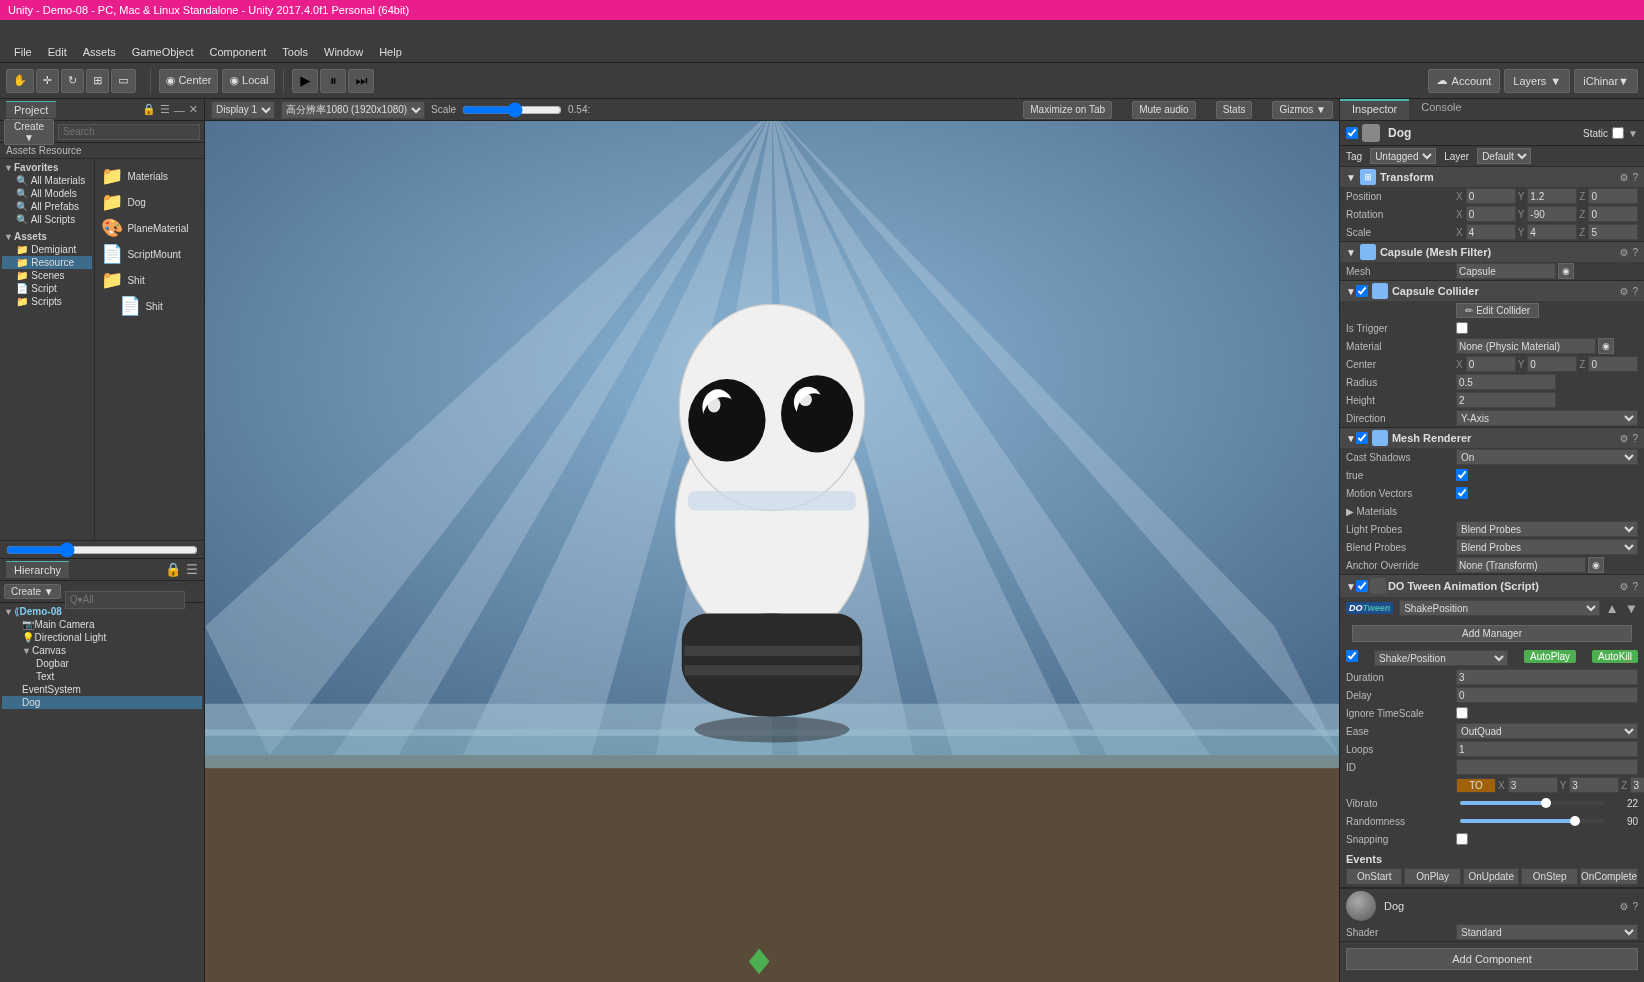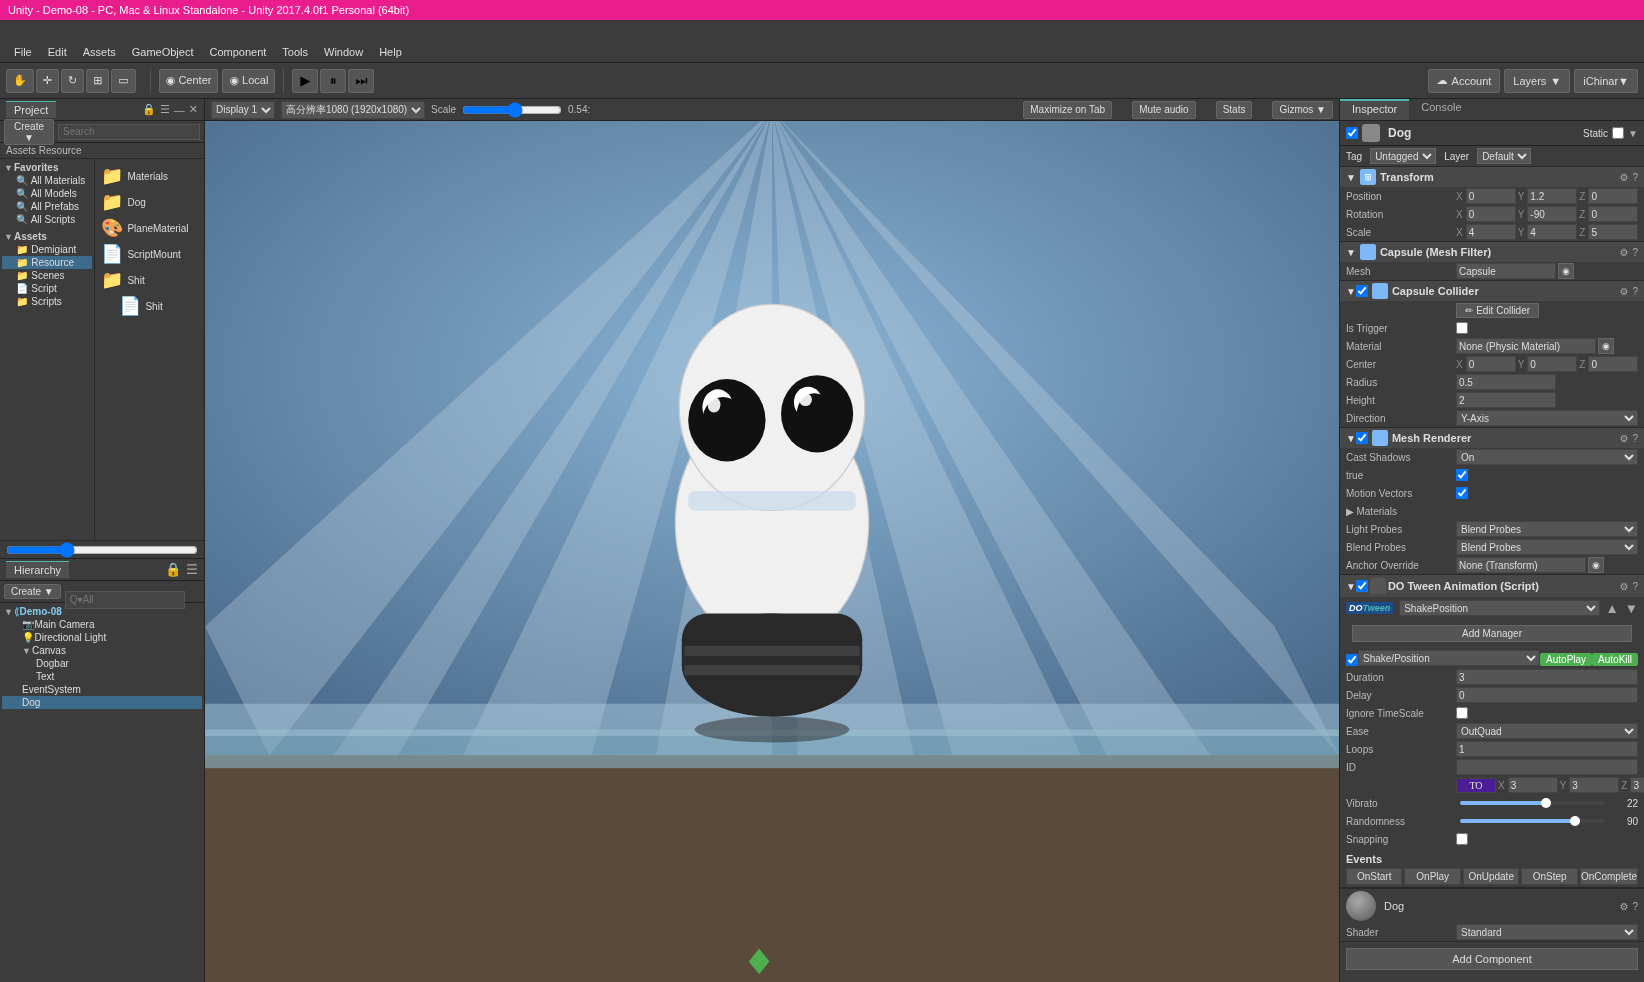--- a/index.html
+++ b/index.html
@@ -116,21 +116,21 @@
 
     
     ::-webkit-scrollbar { width: 6px; }
     ::-webkit-scrollbar-track { background: #2a2a2a; }
     ::-webkit-scrollbar-thumb { background: #555; border-radius: 3px; }
     .game-scene { width: 100%; height: 100%; background: linear-gradient(to bottom, #5a7a9a 0%, #8ab4d4 30%, #c8d8e8 50%, #7a6a5a 70%, #4a3a2a 100%); position: relative; overflow: hidden; }
 
     
     .scene-rays { position: absolute; top: 0; left: 0; width: 100%; height: 100%; }
 
-    .to-badge { background: #4c1d95; border: 1px solid #444; color: #ddd; font-size: 10px; padding: 1px 6px; width: 40px; text-align: center; font-family: Liberation Serif, serif; }
+    .to-badge { background: #a16207; border: 1px solid #444; color: #ddd; font-size: 10px; padding: 1px 6px; width: 40px; text-align: center; }
 
     
     input[type="checkbox"] { width: 12px; height: 12px; }
 
     .game-view-toolbar { display: flex; align-items: center; padding: 2px 6px; background: #3c3c3c; border-bottom: 1px solid #222; gap: 6px; height: 22px; }
     .gv-select { background: #555; border: 1px solid #444; color: #ddd; font-size: 10px; height: 18px; }
   </style>
 </head>
 <body>
 
@@ -638,21 +638,21 @@
             <option>ShakePosition</option>
           </select>
           <button style="background:none;border:none;color:#aaa;cursor:pointer;">▲</button>
           <button style="background:none;border:none;color:#aaa;cursor:pointer;">▼</button>
         </div>
 
         <div style="padding:3px 6px;">
           <button class="add-manager-btn">Add Manager</button>
         </div>
 
-        <div style="display:flex;align-items:flex-end;padding:2px 6px;gap:0;">
+        <div style="display:flex;align-items:flex-start;padding:2px 6px;gap:16px;">
           <input type="checkbox" checked="" style="">
           <select class="tween-type-select">
             <option>Shake/Position</option>
           </select>
           <button class="autoplay-btn">AutoPlay</button>
           <button class="autokill-btn">AutoKill</button>
         </div>
 
         <div class="prop-row">
           <span class="prop-label">Duration</span>

